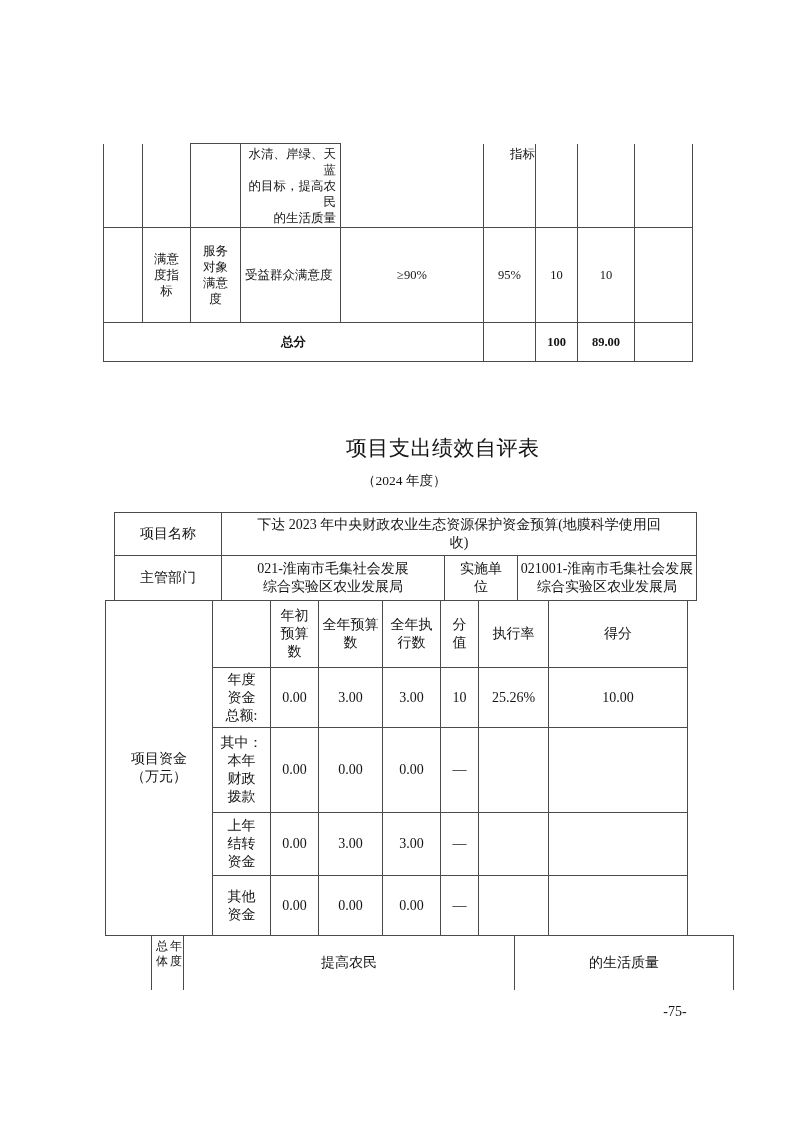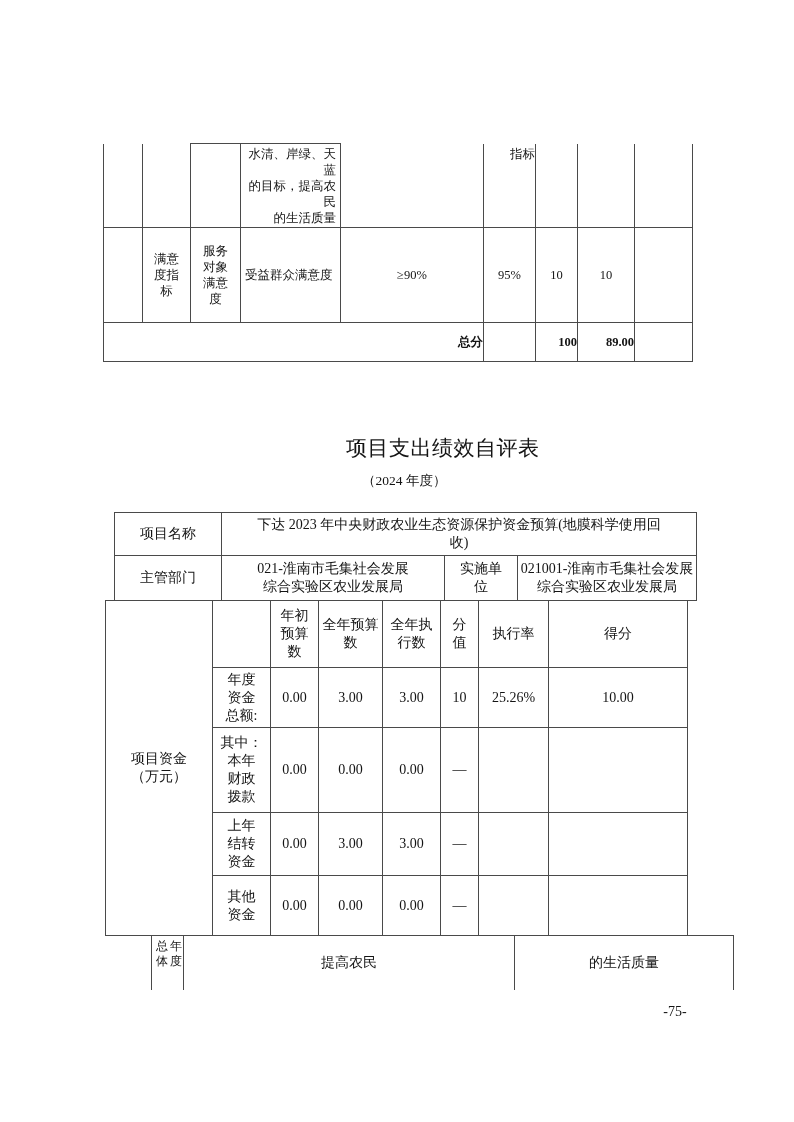--- a/index.html
+++ b/index.html
@@ -29,21 +29,21 @@
     color:var(--tc);
   }
   
   .t1{left:103px;top:143px;width:589px;}
   .t1 td{font-size:12.5px;}
   .nt{border-top:none !important;}
   .nb{border-bottom:none !important;}
   .l{text-align:left;padding:1px 4px;}
   .vt{vertical-align:top;padding-top:2px;text-align:right;}
   .sm{font-size:12px;line-height:16px;}
-  .b{font-weight:bold;font-size:13.5px;text-align:right;}
+  .b{font-weight:bold;font-size:13.5px;}
   
   .doc-title{
     position:absolute;left:346px;top:435px;
     font-size:21px;line-height:26px;letter-spacing:0.5px;
     white-space:nowrap;
   }
   .doc-subtitle{
     position:absolute;left:362px;top:472px;
     font-size:13.5px;white-space:nowrap;
   }

